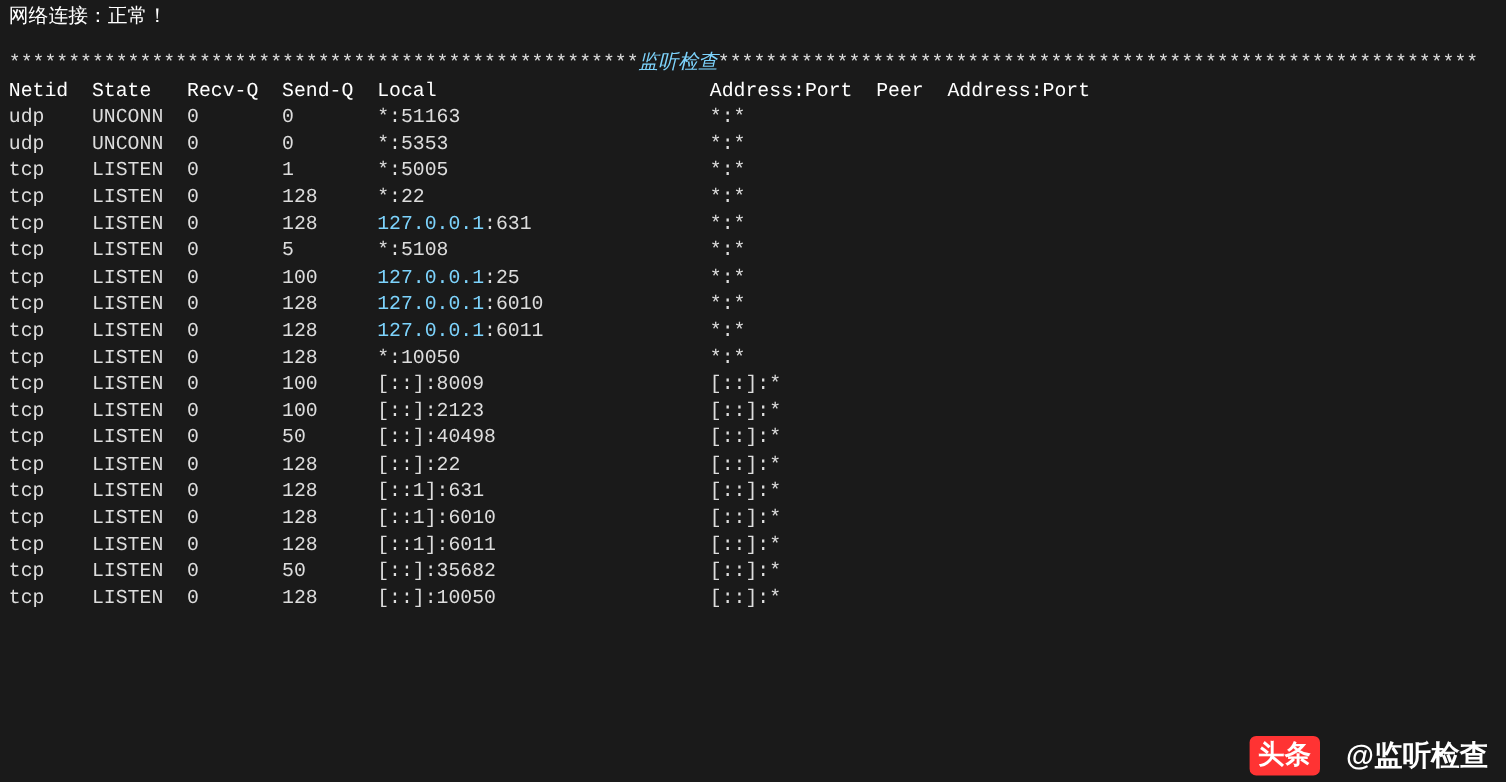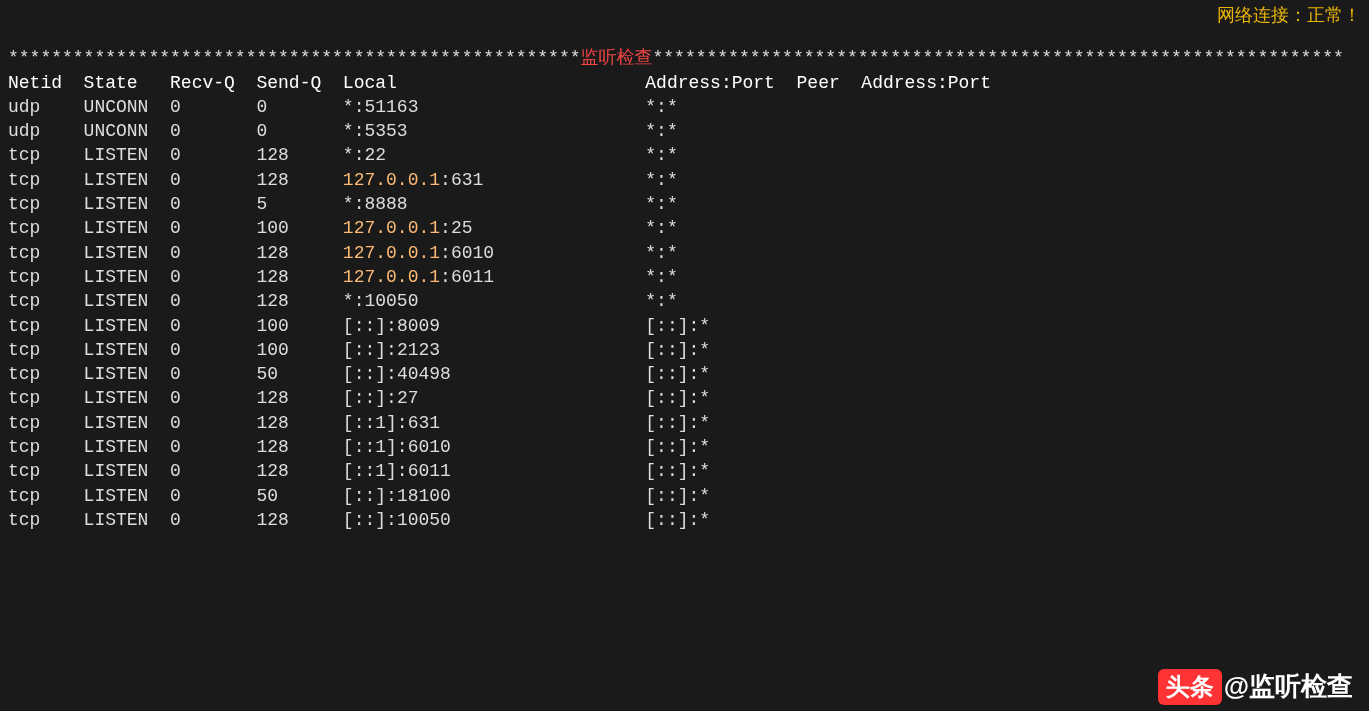--- a/index.html
+++ b/index.html
@@ -9,45 +9,44 @@
     font-family: "Consolas", "Courier New", monospace;
     font-size: 18px;
     line-height: 1.35;
     padding: 4px 8px;
     width: 1369px;
     height: 711px;
     overflow: hidden;
     position: relative;
   }
   .status-line {
-    color: #eab308;
+    color: #ffffff;
     margin-bottom: 18px;
-    text-align: right;
   }
   .divider-line {
     white-space: nowrap;
     overflow: hidden;
   }
   .divider-stars { color: #dddddd; }
-  .divider-title { color: #ef4444; }
+  .divider-title { color: #7dd3fc; font-style: italic; }
   .term-row { white-space: pre; }
   .header-row { color: #ffffff; white-space: pre; }
-  .ip-part { color: #fdba74; }
+  .ip-part { color: #7dd3fc; }
   .normal { color: #dddddd; }
   .watermark {
     position: absolute;
     right: 16px;
     bottom: 6px;
     font-family: "Microsoft YaHei", sans-serif;
     font-size: 26px;
     font-weight: bold;
     color: #ffffff;
     display: flex;
     align-items: center;
-    gap: 2px;
+    gap: 24px;
   }
   .watermark .logo {
     background: #ff3333;
     color: #fff;
     border-radius: 6px;
     padding: 2px 8px;
     font-size: 24px;
   }
 </style>
 </head>
@@ -57,34 +56,35 @@
 
 <div class="divider-line">
   <span class="divider-stars">*****************************************************</span><span class="divider-title">监听检查</span><span class="divider-stars">****************************************************************</span>
 </div>
 
 <div class="header-row" id="header-row">Netid  State   Recv-Q  Send-Q  Local                       Address:Port  Peer  Address:Port</div>
 
 <div id="rows-container">
     <div class="term-row"><span class="normal">udp    UNCONN  0       0       *:</span><span class="normal"></span><span class="normal">51163                     *:*</span></div>
     <div class="term-row"><span class="normal">udp    UNCONN  0       0       *:</span><span class="normal"></span><span class="normal">5353                      *:*</span></div>
+    <div class="term-row"><span class="normal">tcp    LISTEN  0       1       *:</span><span class="normal"></span><span class="normal">5005                      *:*</span></div>
     <div class="term-row"><span class="normal">tcp    LISTEN  0       128     *:</span><span class="normal"></span><span class="normal">22                        *:*</span></div>
     <div class="term-row"><span class="normal">tcp    LISTEN  0       128     </span><span class="ip-part">127.0.0.1</span><span class="normal">:631               *:*</span></div>
-    <div class="term-row"><span class="normal">tcp    LISTEN  0       5       *:</span><span class="normal"></span><span class="normal">8888                      *:*</span></div>
+    <div class="term-row"><span class="normal">tcp    LISTEN  0       5       *:</span><span class="normal"></span><span class="normal">5108                      *:*</span></div>
     <div class="term-row"><span class="normal">tcp    LISTEN  0       100     </span><span class="ip-part">127.0.0.1</span><span class="normal">:25                *:*</span></div>
     <div class="term-row"><span class="normal">tcp    LISTEN  0       128     </span><span class="ip-part">127.0.0.1</span><span class="normal">:6010              *:*</span></div>
     <div class="term-row"><span class="normal">tcp    LISTEN  0       128     </span><span class="ip-part">127.0.0.1</span><span class="normal">:6011              *:*</span></div>
     <div class="term-row"><span class="normal">tcp    LISTEN  0       128     *:</span><span class="normal"></span><span class="normal">10050                     *:*</span></div>
     <div class="term-row"><span class="normal">tcp    LISTEN  0       100     [::]:</span><span class="normal"></span><span class="normal">8009                   [::]:*</span></div>
     <div class="term-row"><span class="normal">tcp    LISTEN  0       100     [::]:</span><span class="normal"></span><span class="normal">2123                   [::]:*</span></div>
     <div class="term-row"><span class="normal">tcp    LISTEN  0       50      [::]:</span><span class="normal"></span><span class="normal">40498                  [::]:*</span></div>
-    <div class="term-row"><span class="normal">tcp    LISTEN  0       128     [::]:</span><span class="normal"></span><span class="normal">27                     [::]:*</span></div>
+    <div class="term-row"><span class="normal">tcp    LISTEN  0       128     [::]:</span><span class="normal"></span><span class="normal">22                     [::]:*</span></div>
     <div class="term-row"><span class="normal">tcp    LISTEN  0       128     [::1]:</span><span class="normal"></span><span class="normal">631                   [::]:*</span></div>
     <div class="term-row"><span class="normal">tcp    LISTEN  0       128     [::1]:</span><span class="normal"></span><span class="normal">6010                  [::]:*</span></div>
     <div class="term-row"><span class="normal">tcp    LISTEN  0       128     [::1]:</span><span class="normal"></span><span class="normal">6011                  [::]:*</span></div>
-    <div class="term-row"><span class="normal">tcp    LISTEN  0       50      [::]:</span><span class="normal"></span><span class="normal">18100                  [::]:*</span></div>
+    <div class="term-row"><span class="normal">tcp    LISTEN  0       50      [::]:</span><span class="normal"></span><span class="normal">35682                  [::]:*</span></div>
     <div class="term-row"><span class="normal">tcp    LISTEN  0       128     [::]:</span><span class="normal"></span><span class="normal">10050                  [::]:*</span></div>
   </div>
 
 <div class="watermark">
   <span class="logo">头条</span>
   <span>@监听检查</span>
 </div>
 
 </body></html>

